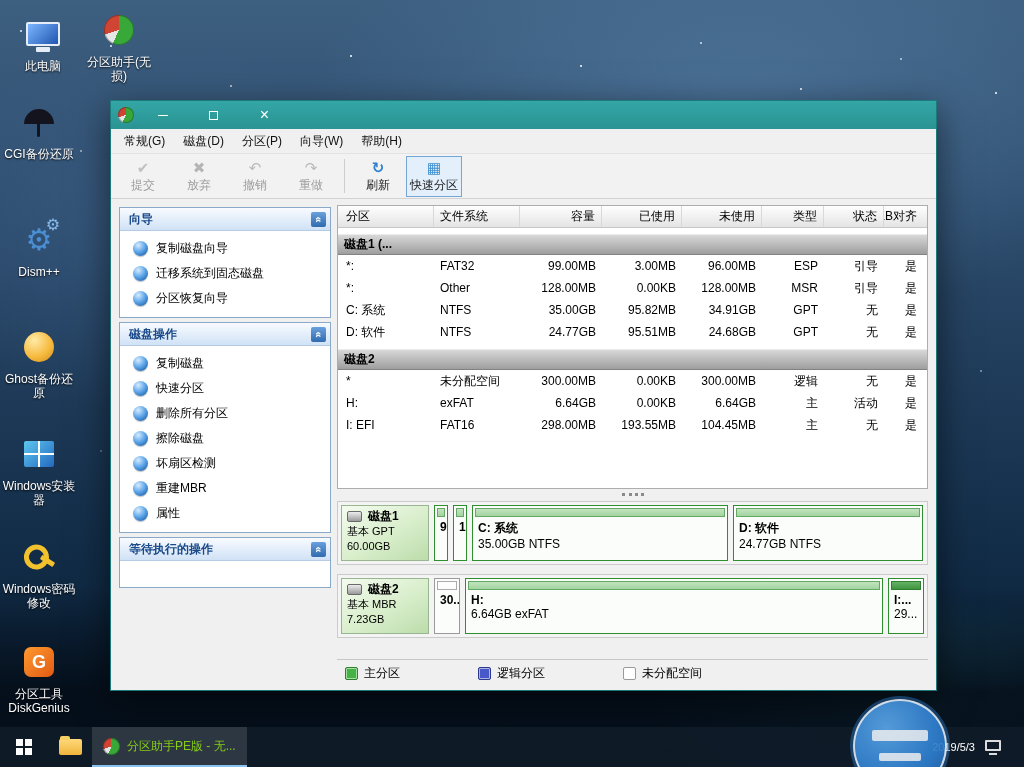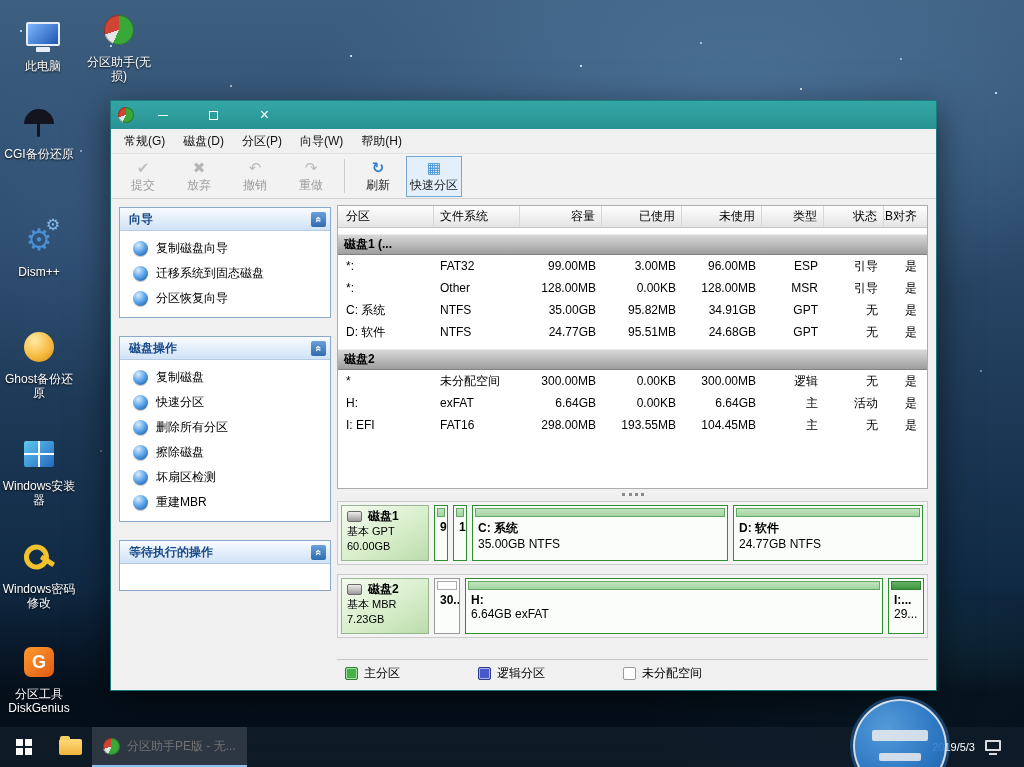--- a/index.html
+++ b/index.html
@@ -90,21 +90,21 @@
   .ic-discard::before{content:"✖";color:#c45454}
   .ic-undo::before{content:"↶";color:#5577bb}
   .ic-redo::before{content:"↷";color:#5577bb}
   .ic-refresh::before{content:"↻";color:#2d7fd0;font-weight:bold}
   .ic-quick::before{content:"▦";color:#3e8ed0}
   .tsep{width:1px;height:34px;background:#cdcdcd;margin:0 5px}
 
   .content{flex:1;display:flex;min-height:0}
 
   
-  .sidebar{width:212px;flex:none;margin:8px 4px 8px 8px;display:flex;flex-direction:column;gap:18px}
+  .sidebar{width:212px;flex:none;margin:8px 4px 8px 8px;display:flex;flex-direction:column;gap:4px}
   .side-sec{border:1px solid #8aa8c8;background:#fff}
   .side-head{height:23px;display:flex;align-items:center;justify-content:space-between;
     padding:0 4px 0 9px;background:linear-gradient(#f8fbff,#d0e2f6);border-bottom:1px solid #b5cbe4;
     color:#1a4a8a;font-weight:bold;cursor:pointer}
   .chev{width:15px;height:15px;background:linear-gradient(#6aa0dc,#2f6bb0);border-radius:2px;
     display:flex;align-items:center;justify-content:center;cursor:pointer}
   .chev::before{content:"«";color:#fff;font-size:11px;line-height:1;transform:rotate(90deg);display:block}
   .side-list{padding:5px 0 6px}
   .side-list.empty{height:26px;padding:0}
   .side-item{height:25px;display:flex;align-items:center;gap:8px;padding-left:13px;cursor:pointer;color:#000}
@@ -163,21 +163,21 @@
   .start{width:48px;display:flex;align-items:center;justify-content:center;cursor:pointer}
   .winlogo{display:grid;grid-template-columns:7px 7px;grid-template-rows:7px 7px;gap:2px}
   .winlogo div{background:#fff}
   .tb-btn{width:44px;display:flex;align-items:center;justify-content:center;cursor:pointer}
   .folder{width:23px;height:16px;background:linear-gradient(#ffd97a,#f0b43c);border-radius:2px;position:relative}
   .folder::before{content:"";position:absolute;top:-3px;left:1px;width:10px;height:4px;
     background:#f7cf62;border-radius:2px 2px 0 0}
   .tb-app{display:flex;align-items:center;gap:7px;padding:0 11px;max-width:195px;cursor:pointer;
     background:rgba(255,255,255,.13);border-bottom:2px solid #8ac2ef}
   .tb-app .pa-pie{width:17px;height:17px;flex:none}
-  .tb-app-label{color:#737373;white-space:nowrap;overflow:hidden}
+  .tb-app-label{color:#84cc16;white-space:nowrap;overflow:hidden}
   .tray{margin-left:auto;display:flex;align-items:center;gap:10px;padding:0 8px;color:#fff}
   .clock{font-size:11px;text-align:right;line-height:14px;cursor:pointer}
   .tray-net{width:16px;height:11px;border:2px solid #ddd;border-radius:1px;position:relative;margin-bottom:4px;cursor:pointer}
   .tray-net::after{content:"";position:absolute;left:2px;bottom:-6px;width:8px;height:2px;background:#ddd}
   .show-desktop{width:5px;border-left:1px solid rgba(255,255,255,.25)}
 
   
   .watermark{position:absolute;left:853px;top:699px;width:94px;height:94px;border-radius:50%;z-index:60;
     background:radial-gradient(circle at 35% 30%,#5aa6e8,#2f7fd0 60%,#1f5fa8);
     border:2px solid rgba(255,255,255,.85);box-shadow:0 0 0 3px rgba(47,127,208,.45);opacity:.92;overflow:hidden}
@@ -337,20 +337,24 @@
               <div class="sphere"></div>
               <div class="side-label">擦除磁盘</div>
             </div>
             <div class="side-item">
               <div class="sphere"></div>
               <div class="side-label">坏扇区检测</div>
             </div>
             <div class="side-item">
               <div class="sphere"></div>
               <div class="side-label">重建MBR</div>
+            </div>
+            <div class="side-item">
+              <div class="sphere"></div>
+              <div class="side-label">属性</div>
             </div>
           </div>
         </div>
         <div class="side-sec">
           <div class="side-head">
             <div class="side-title">等待执行的操作</div>
             <div class="chev"></div>
           </div>
           <div class="side-list empty"></div>
         </div>

